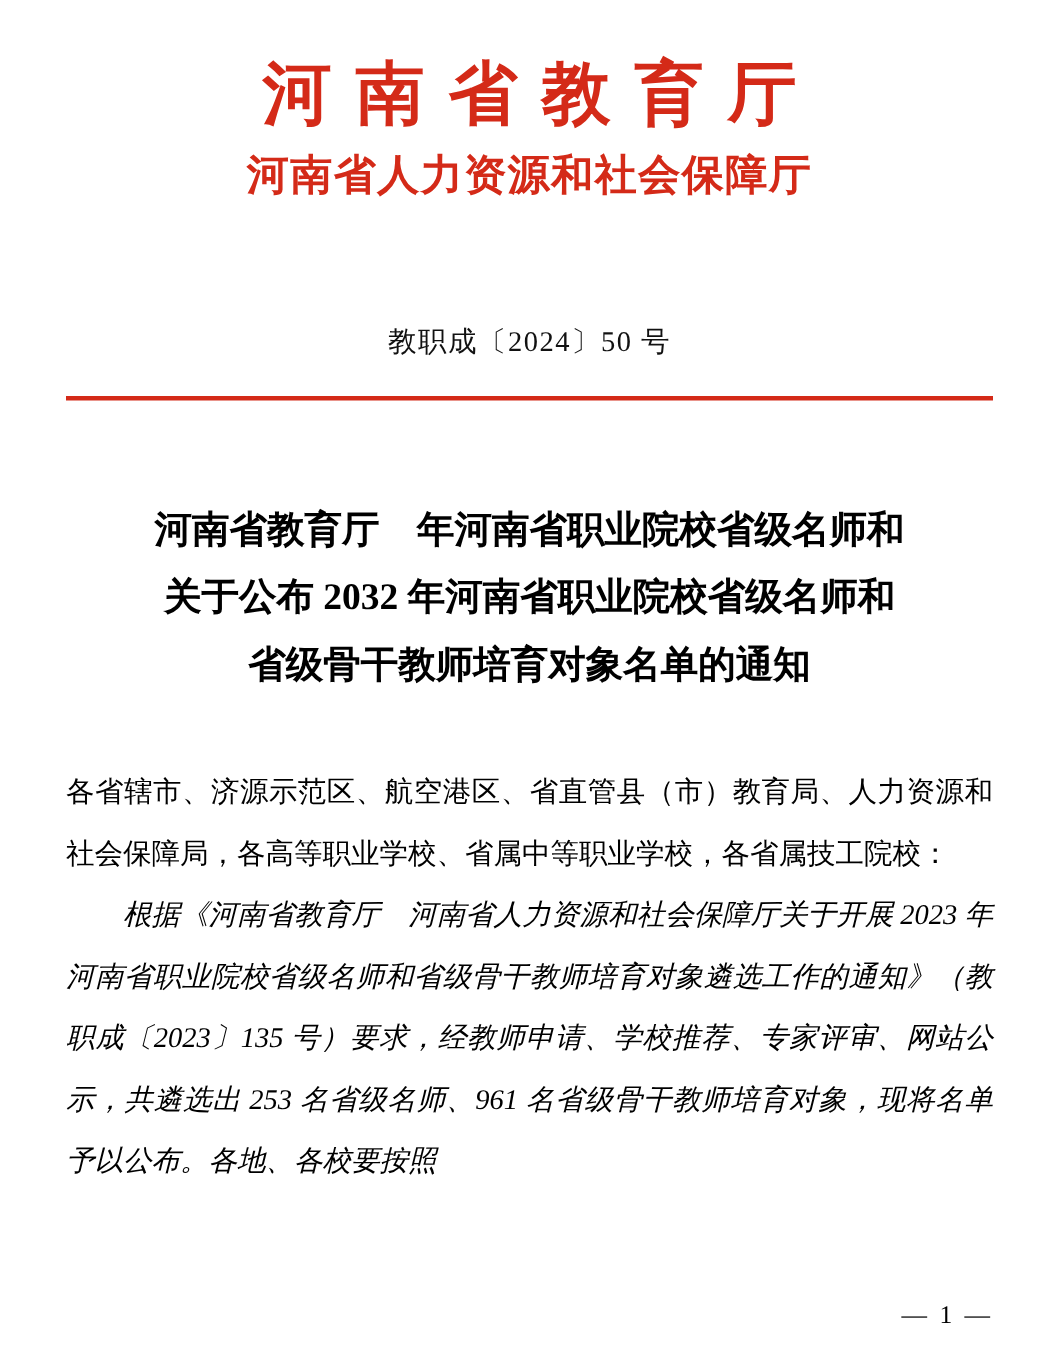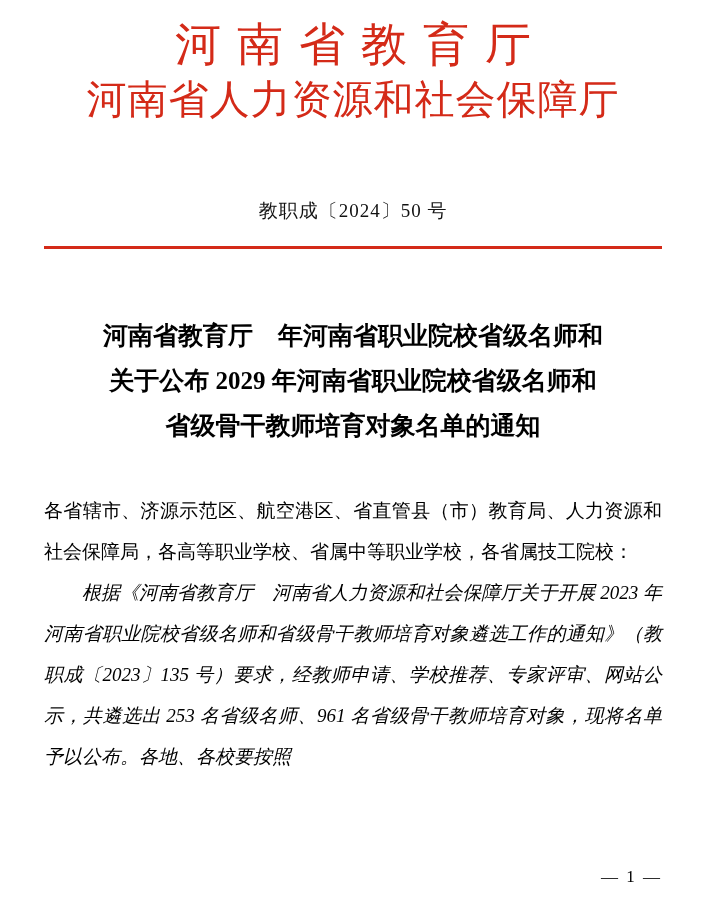--- a/index.html
+++ b/index.html
@@ -17,33 +17,33 @@
   .page {
     position: relative;
     width: 706px;
     height: 903px;
     box-sizing: border-box;
     padding: 0 44px;
   }
   .letterhead {
     text-align: center;
     color: #d42a18;
-    font-weight: normal;
+    font-weight: bold;
     letter-spacing: 0.02em;
-    padding-top: 16px;
+    padding-top: 34px;
   }
   .letterhead .line1 {
     font-size: 46px;
     line-height: 58px;
     letter-spacing: 16px;
     text-indent: 16px;
     white-space: nowrap;
   }
   .letterhead .line2 {
-    font-size: 40px;
+    font-size: 28px;
     line-height: 52px;
     letter-spacing: 1px;
     white-space: nowrap;
   }
   .doc-number {
     text-align: center;
     font-size: 19px;
     line-height: 26px;
     margin-top: 72px;
     letter-spacing: 1px;
@@ -99,21 +99,21 @@
     <div class="line1">河南省教育厅</div>
     <div class="line2">河南省人力资源和社会保障厅</div>
   </div>
 
   <div class="doc-number">教职成〔2024〕50 号</div>
 
   <div class="red-rule"></div>
 
   <div class="doc-title">
     <div class="t-line">河南省教育厅　年河南省职业院校省级名师和</div>
-    <div class="t-line">关于公布 2029 年河南省职业院校省级名师和</div>
+    <div class="t-line">关于公布 2032 年河南省职业院校省级名师和</div>
     <div class="t-line">省级骨干教师培育对象名单的通知</div>
   </div>
 
   <div class="body-text">
     <p>各省辖市、济源示范区、航空港区、省直管县（市）教育局、人力资源和社会保障局，各高等职业学校、省属中等职业学校，各省属技工院校：</p>
     <p class="indent">根据《河南省教育厅　河南省人力资源和社会保障厅关于开展 2023 年河南省职业院校省级名师和省级骨干教师培育对象遴选工作的通知》（教职成〔2023〕135 号）要求，经教师申请、学校推荐、专家评审、网站公示，共遴选出 253 名省级名师、961 名省级骨干教师培育对象，现将名单予以公布。各地、各校要按照</p>
   </div>
 
   <div class="page-number">— 1 —</div>
 

